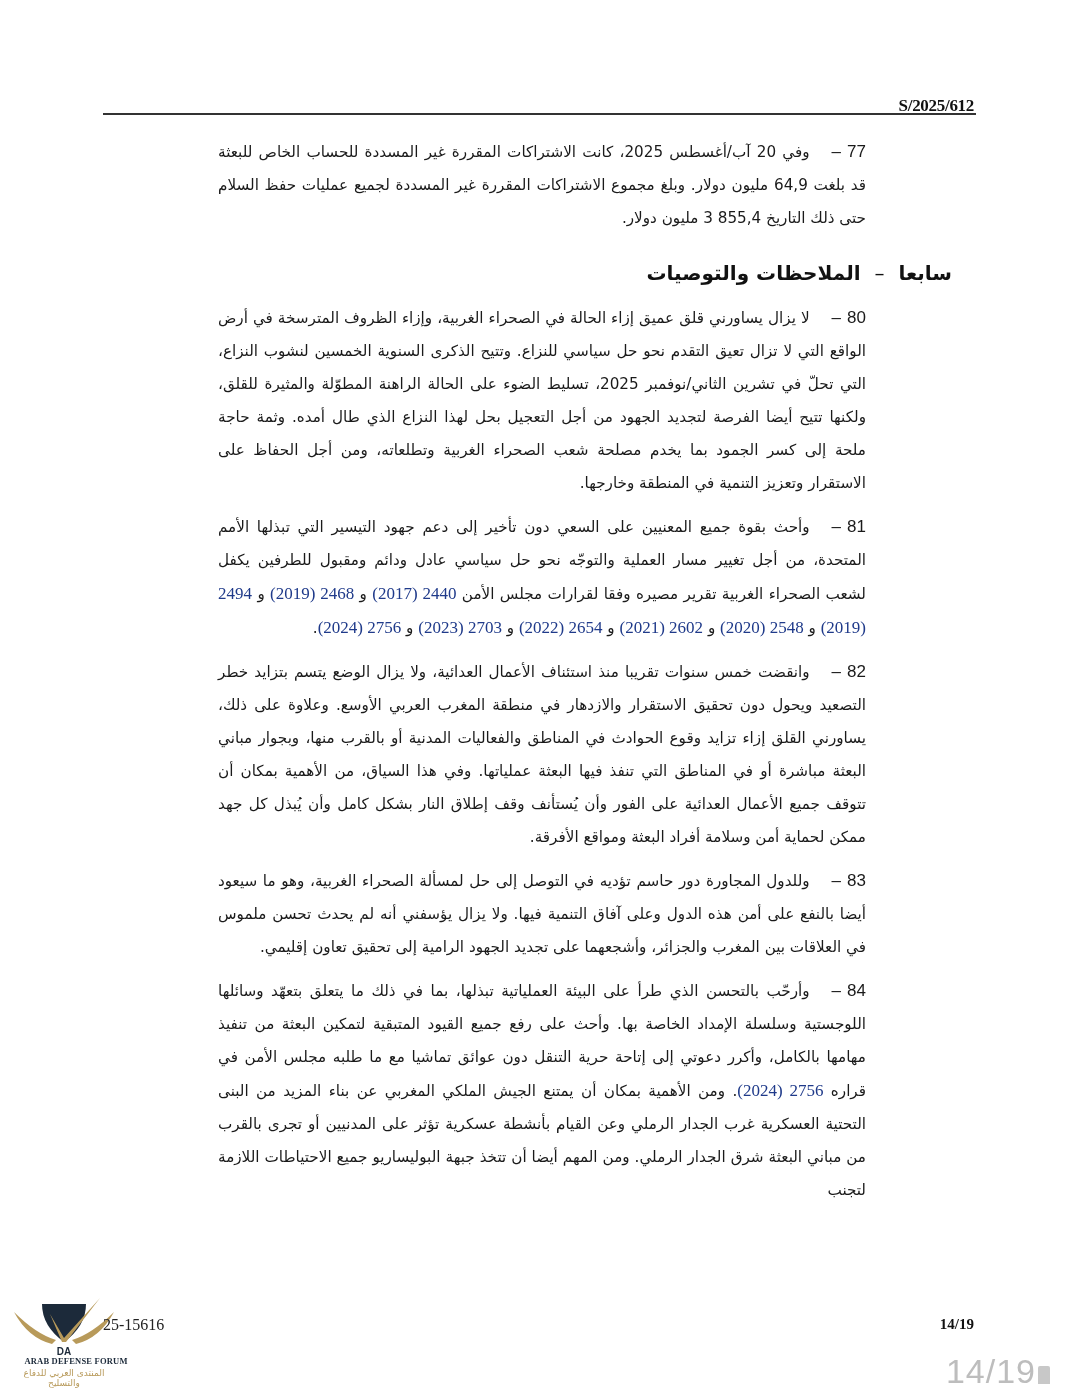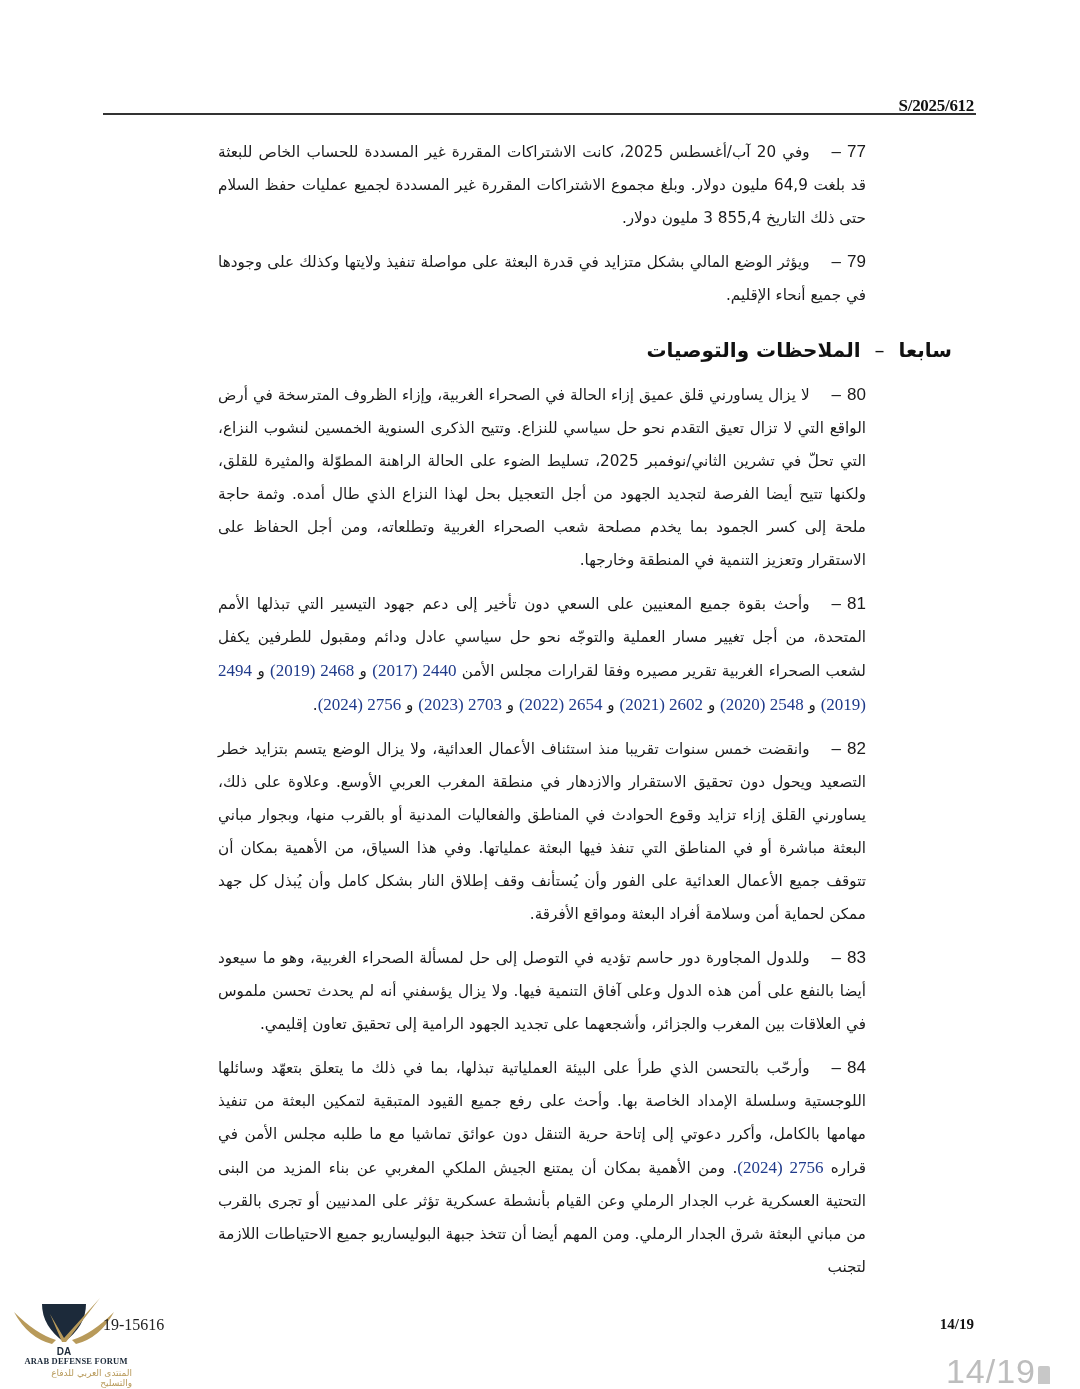--- a/index.html
+++ b/index.html
@@ -17,36 +17,33 @@
          font-family:"DejaVu Sans", "Liberation Sans", sans-serif; color:#111; }
   .section-heading .sep { margin:0 14px; font-weight:normal; }
   .link { color:#1f3a8a; font-family:"Liberation Serif", serif; font-size:17px; }
   .footer-code { position:absolute; top:1316px; left:103px; font-family:"Liberation Serif", serif; font-size:16px; color:#222; }
   .footer-page { position:absolute; top:1316px; right:106px; font-family:"Liberation Serif", serif; font-weight:bold; font-size:15px; color:#111; }
   .viewer-page { position:absolute; top:1352px; right:30px; font-family:"Liberation Sans", sans-serif; font-size:34px; color:#bdbdbd; letter-spacing:1px; }
   .viewer-lock { display:inline-block; width:12px; height:18px; background:#c8c8c8; margin-left:2px; vertical-align:-1px; border-radius:2px 2px 0 0; }
   .logo { position:absolute; left:8px; top:1298px; width:112px; height:90px; }
   .logo-en { position:absolute; left:12px; top:58px; width:112px; text-align:center; font-family:"Liberation Serif", serif; font-weight:bold;
          font-size:8.5px; color:#1c2a3a; letter-spacing:0.2px; }
-  .logo-ar { position:absolute; left:12px; top:70px; width:112px; text-align:right; font-family:"DejaVu Sans", sans-serif;
+  .logo-ar { position:absolute; left:0; top:70px; width:112px; text-align:center; font-family:"DejaVu Sans", sans-serif;
          font-size:9px; color:#b89a5a; direction:rtl; }
 </style>
 </head>
 <body>
 
 <div class="header-symbol">S/2025/612</div>
 <div class="header-rule"></div>
 
 <div class="content">
 
   <p class="para">
     <span class="num">77</span><span class="dash">–</span><span>وفي 20 آب/أغسطس 2025، كانت الاشتراكات المقررة غير المسددة للحساب الخاص للبعثة قد بلغت 64,9 مليون دولار. وبلغ مجموع الاشتراكات المقررة غير المسددة لجميع عمليات حفظ السلام حتى ذلك التاريخ 855,4 3 مليون دولار.</span>
-  </p>
-  <p class="para">
-    <span class="num">79</span><span class="dash">–</span><span>ويؤثر الوضع المالي بشكل متزايد في قدرة البعثة على مواصلة تنفيذ ولايتها وكذلك على وجودها في جميع أنحاء الإقليم.</span>
   </p>
 
   <div class="section-heading">
     <span>سابعا</span><span class="sep">–</span><span>الملاحظات والتوصيات</span>
   </div>
 
   <p class="para">
     <span class="num">80</span><span class="dash">–</span><span>لا يزال يساورني قلق عميق إزاء الحالة في الصحراء الغربية، وإزاء الظروف المترسخة في أرض الواقع التي لا تزال تعيق التقدم نحو حل سياسي للنزاع. وتتيح الذكرى السنوية الخمسين لنشوب النزاع، التي تحلّ في تشرين الثاني/نوفمبر 2025، تسليط الضوء على الحالة الراهنة المطوّلة والمثيرة للقلق، ولكنها تتيح أيضا الفرصة لتجديد الجهود من أجل التعجيل بحل لهذا النزاع الذي طال أمده. وثمة حاجة ملحة إلى كسر الجمود بما يخدم مصلحة شعب الصحراء الغربية وتطلعاته، ومن أجل الحفاظ على الاستقرار وتعزيز التنمية في المنطقة وخارجها.</span>
   </p>
 
@@ -88,18 +85,18 @@
     <path d="M6 14 Q28 36 48 42 L44 46 Q20 40 6 14 Z" fill="#b89a5a"></path>
     <path d="M106 14 Q84 36 64 42 L68 46 Q92 40 106 14 Z" fill="#b89a5a"></path>
     <path d="M34 6 L78 6 Q78 28 56 44 Q34 28 34 6 Z" fill="#1c2a3a"></path>
     <path d="M42 16 L56 40 L92 0 L58 44 L54 44 Z" fill="#b89a5a"></path>
     <text x="56" y="57" text-anchor="middle" font-family="Liberation Sans, sans-serif" font-weight="bold" font-size="10" fill="#1c2a3a">DA</text>
   </svg>
   <div class="logo-en">ARAB DEFENSE FORUM</div>
   <div class="logo-ar">المنتدى العربي للدفاع والتسليح</div>
 </div>
 
-<div class="footer-code">19-15616</div>
+<div class="footer-code">25-15616</div>
 <div class="footer-page">14/19</div>
 
 <div class="viewer-page">
   <span>14/19</span><span class="viewer-lock"></span>
 </div>
 
 </body></html>

